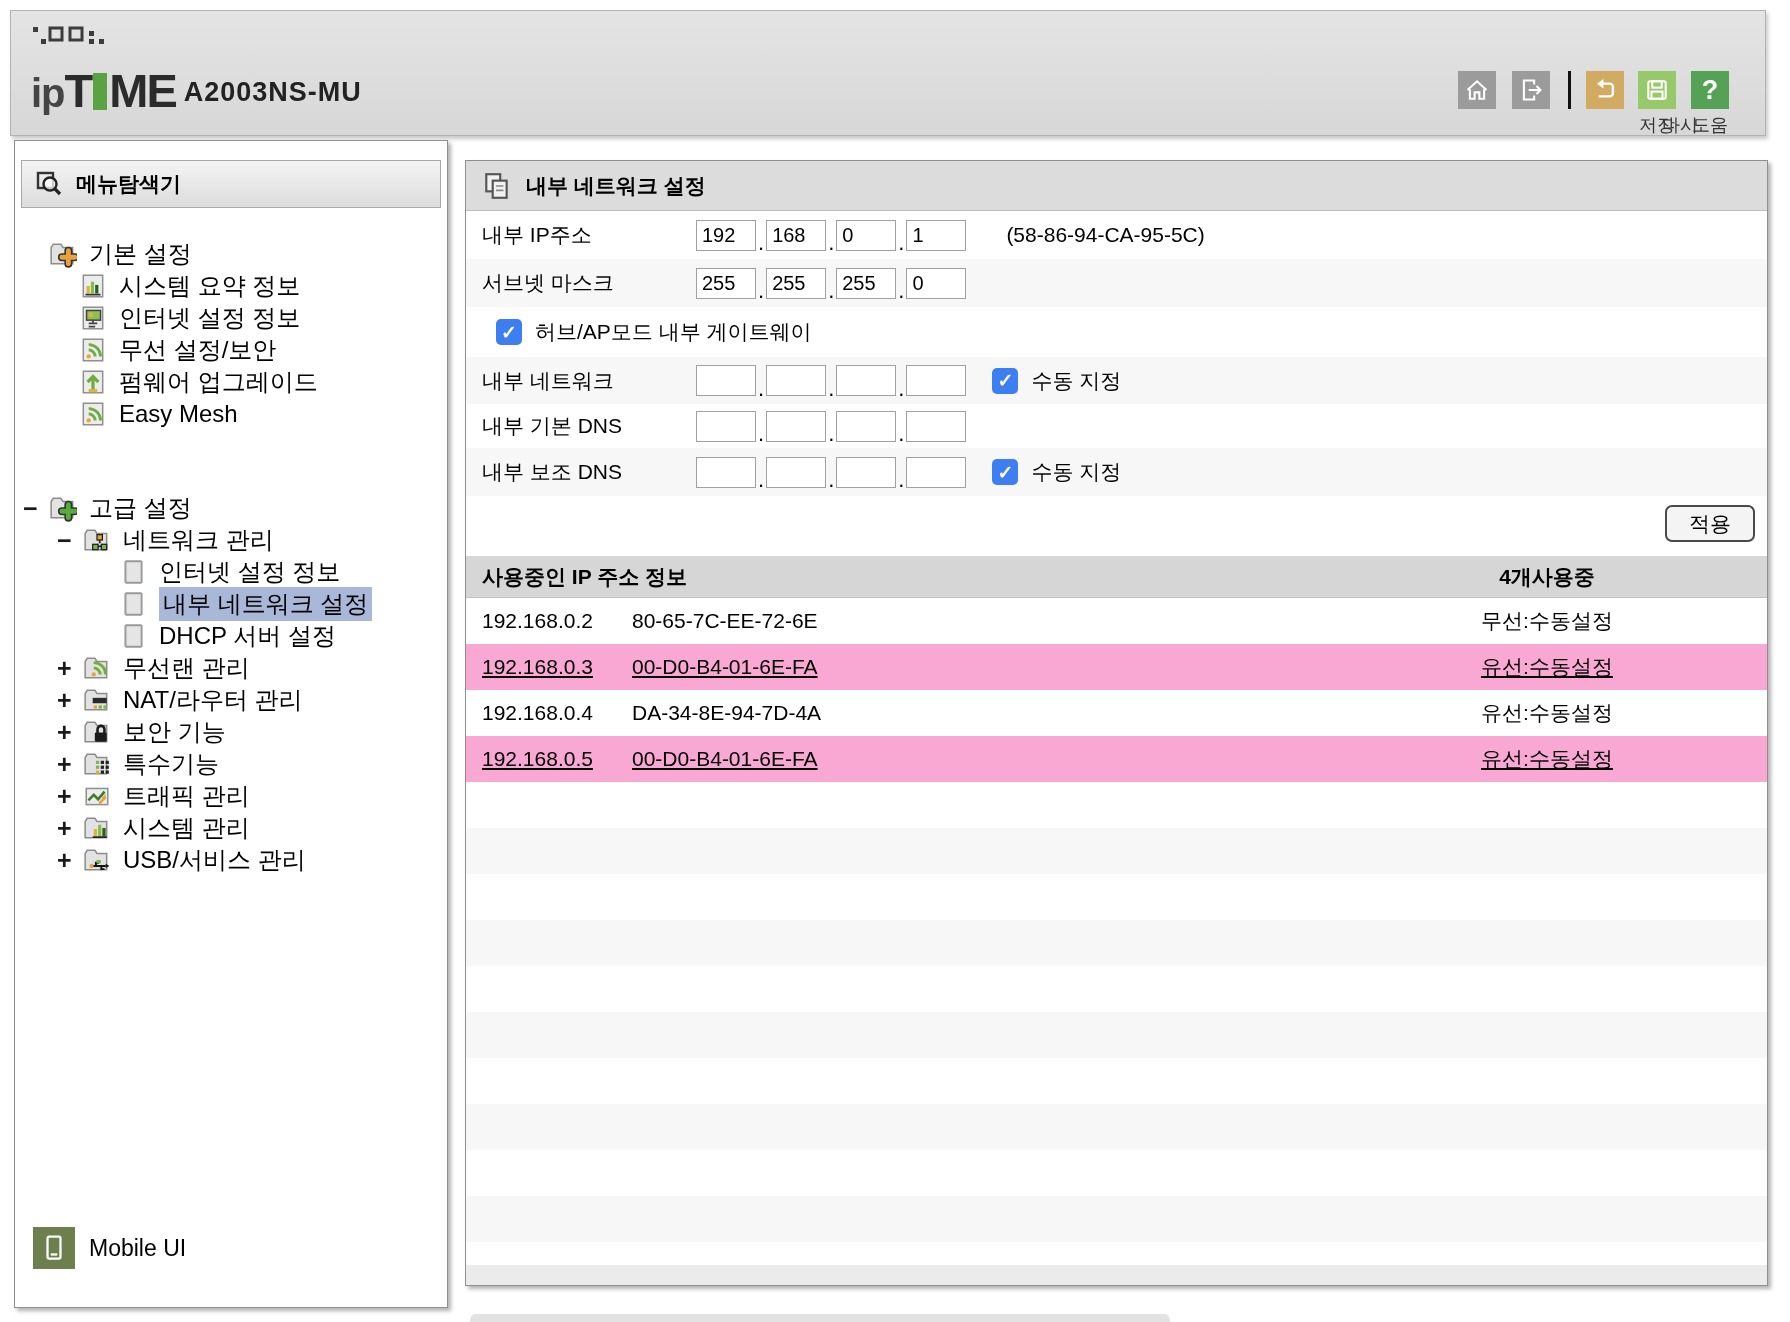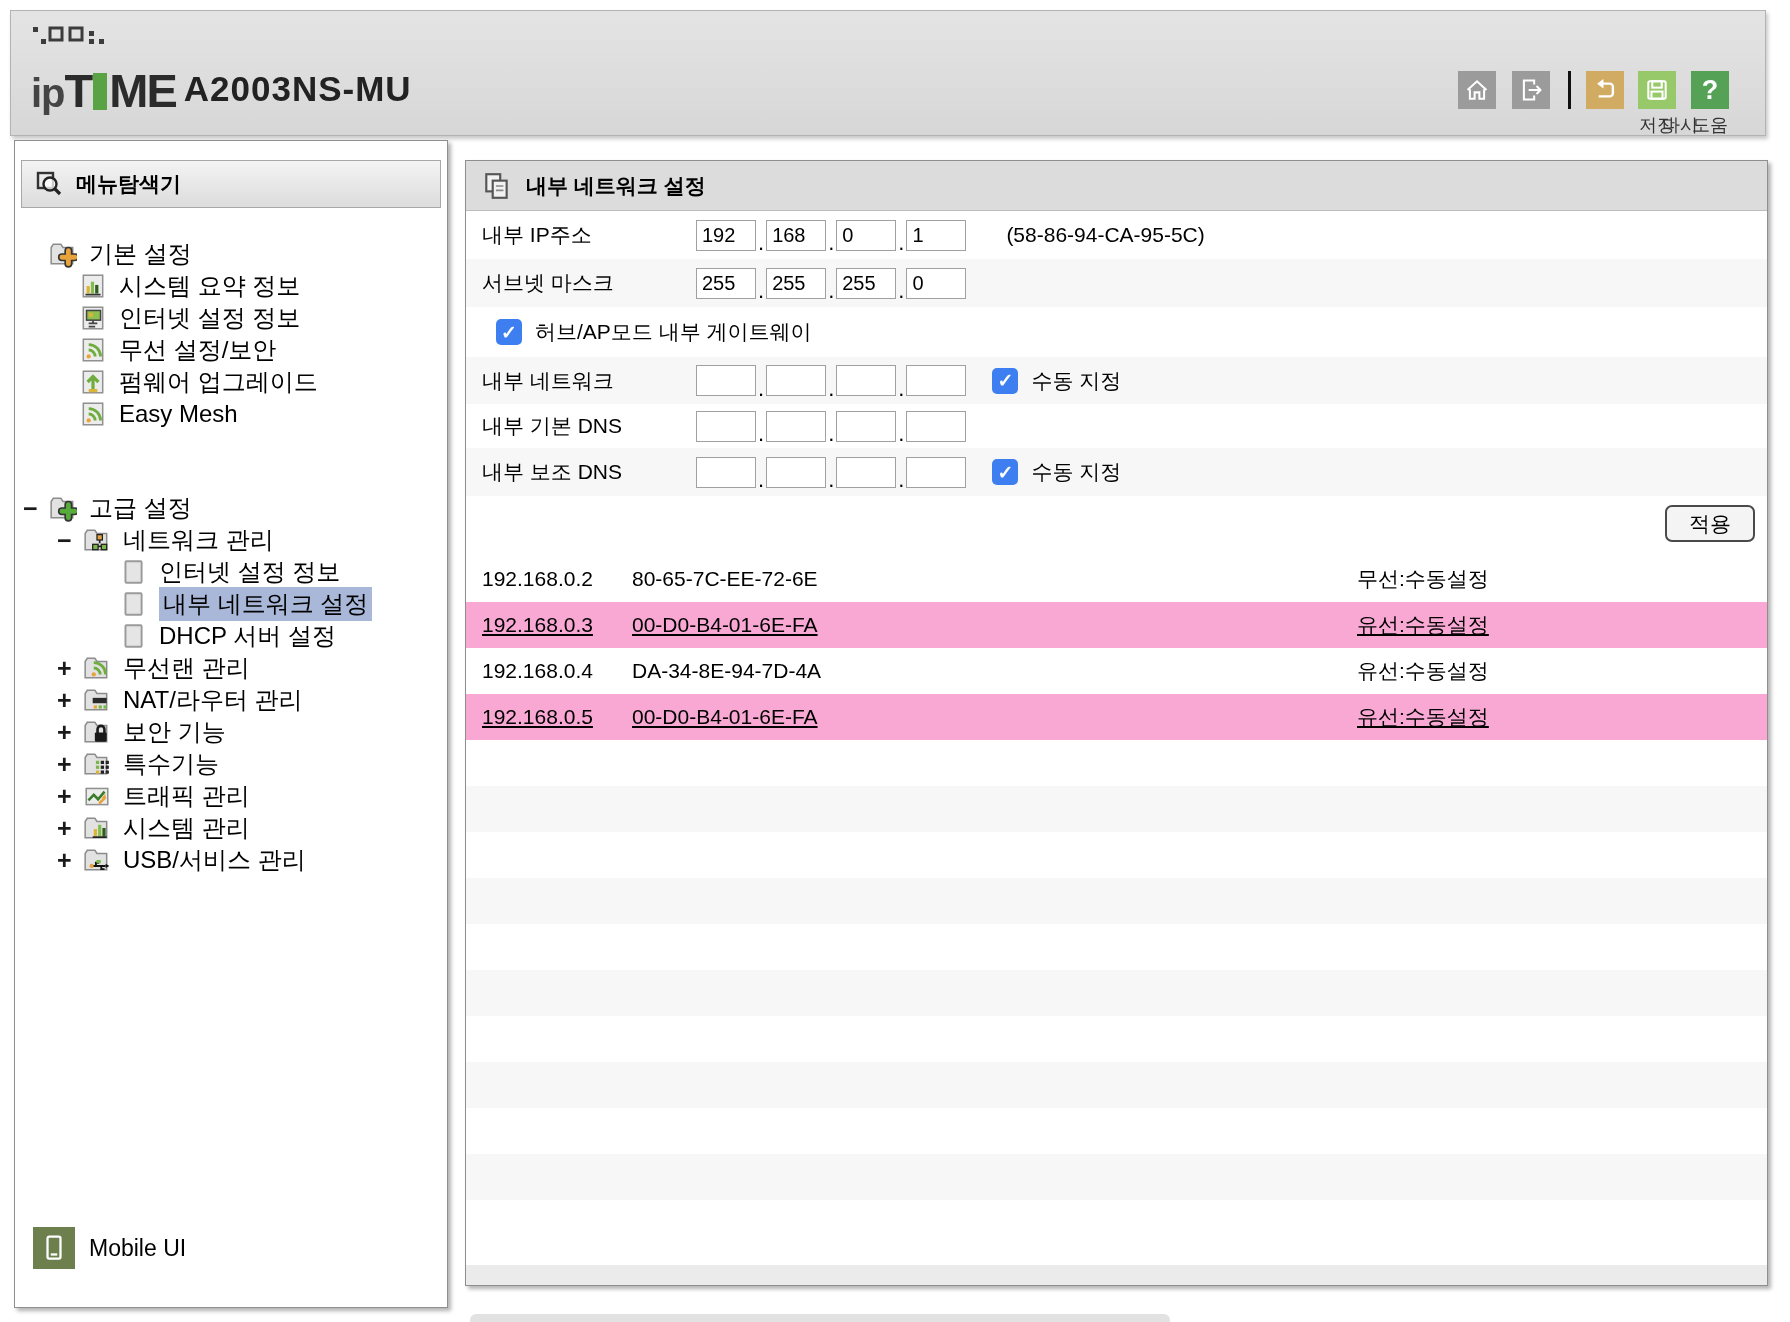--- a/index.html
+++ b/index.html
@@ -9,21 +9,21 @@
   
   .tophdr { position:absolute; left:10px; top:10px; width:1756px; height:126px;
             background:linear-gradient(#e4e4e4,#d7d7d7); border:1px solid #b3b3b3;
             box-shadow:2px 3px 4px rgba(0,0,0,0.22); }
   .dots { position:absolute; left:22px; top:14px; }
   .brand { position:absolute; left:20px; top:52px; white-space:nowrap; }
   .b-ip   { font-size:40px; font-weight:600; color:#454545; letter-spacing:-1px; }
   .b-t, .b-rest { font-size:47px; font-weight:800; color:#2b2b2b; letter-spacing:-2px; }
   .b-i    { display:inline-block; background:#5aa345; color:transparent; width:14px; height:37px;
             overflow:hidden; vertical-align:-3px; margin:0 2px; }
-  .b-model{ font-size:35px; font-weight:700; color:#222; letter-spacing:1px; margin-left:8px;
+  .b-model{ font-size:27px; font-weight:700; color:#222; letter-spacing:1px; margin-left:8px;
             vertical-align:6px; }
   .hbtn { position:absolute; top:60px; width:38px; height:38px; display:flex; align-items:center;
           justify-content:center; cursor:pointer; }
   .gray  { background:#9b9b9b; }
   .sep   { position:absolute; top:60px; left:1557px; width:3px; height:38px; background:#111; }
   .hlabel{ position:absolute; top:102px; width:58px; text-align:center; font-size:18px; color:#333; }
 
   
   .sidebar { position:absolute; left:14px; top:140px; width:434px; height:1168px; background:#fff;
              border:1px solid #8f8f8f; box-shadow:3px 3px 4px rgba(0,0,0,0.3); }
@@ -75,21 +75,21 @@
            font-family:"Liberation Sans", sans-serif; }
   .thead { height:42px; background:#d6d6d6; display:flex; align-items:center; padding-left:16px;
            border-bottom:1px solid #c2c2c2; flex:none; }
   .tt { font-size:21px; font-weight:bold; color:#000; width:684px; flex:none; }
   .c3h { width:380px; text-align:center; font-size:21px; font-weight:bold; color:#000;
          margin-left:auto; margin-right:30px; }
   .trw { height:46px; display:flex; align-items:center; padding-left:16px; flex:none; }
   .trw.alt { background:#f9a8d4;text-decoration:underline; }
   .c1 { width:150px; font-size:21px; color:#000; flex:none; }
   .c2 { flex:1; font-size:21px; color:#000; }
-  .c3 { width:380px; text-align:left; font-size:21px; color:#000; margin-right:30px; flex:none; }
+  .c3 { width:380px; text-align:center; font-size:21px; color:#000; margin-right:30px; flex:none; }
   .stripes { height:483px; flex:none;
              background:repeating-linear-gradient(180deg,#ffffff 0 46px,#f7f7f7 46px 92px); }
   .m-foot { height:20px; background:#ebebeb; margin-top:auto; flex:none; }
   .bottom-peek { position:absolute; left:470px; top:1314px; width:700px; height:10px;
                  background:#e2e2e2; border-radius:6px 6px 0 0; }
 </style>
 </head>
 <body>
 
 <div id="screen">
@@ -486,20 +486,24 @@
             <span class="ckm">✓</span>
           </span>
         <span class="cblabel">수동 지정</span>
       </span>
     </div>
 
     <div class="apply-area">
       <button class="apply">적용</button>
     </div>
 
+    <div class="thead">
+      <span class="tt">사용중인 IP 주소 정보</span>
+      <span class="c3h">4개사용중</span>
+    </div>
 
     <div class="trw">
       <span class="c1">192.168.0.2</span>
       <span class="c2">80-65-7C-EE-72-6E</span>
       <span class="c3">무선:수동설정</span>
     </div>
     <div class="trw alt">
       <span class="c1">192.168.0.3</span>
       <span class="c2">00-D0-B4-01-6E-FA</span>
       <span class="c3">유선:수동설정</span>

